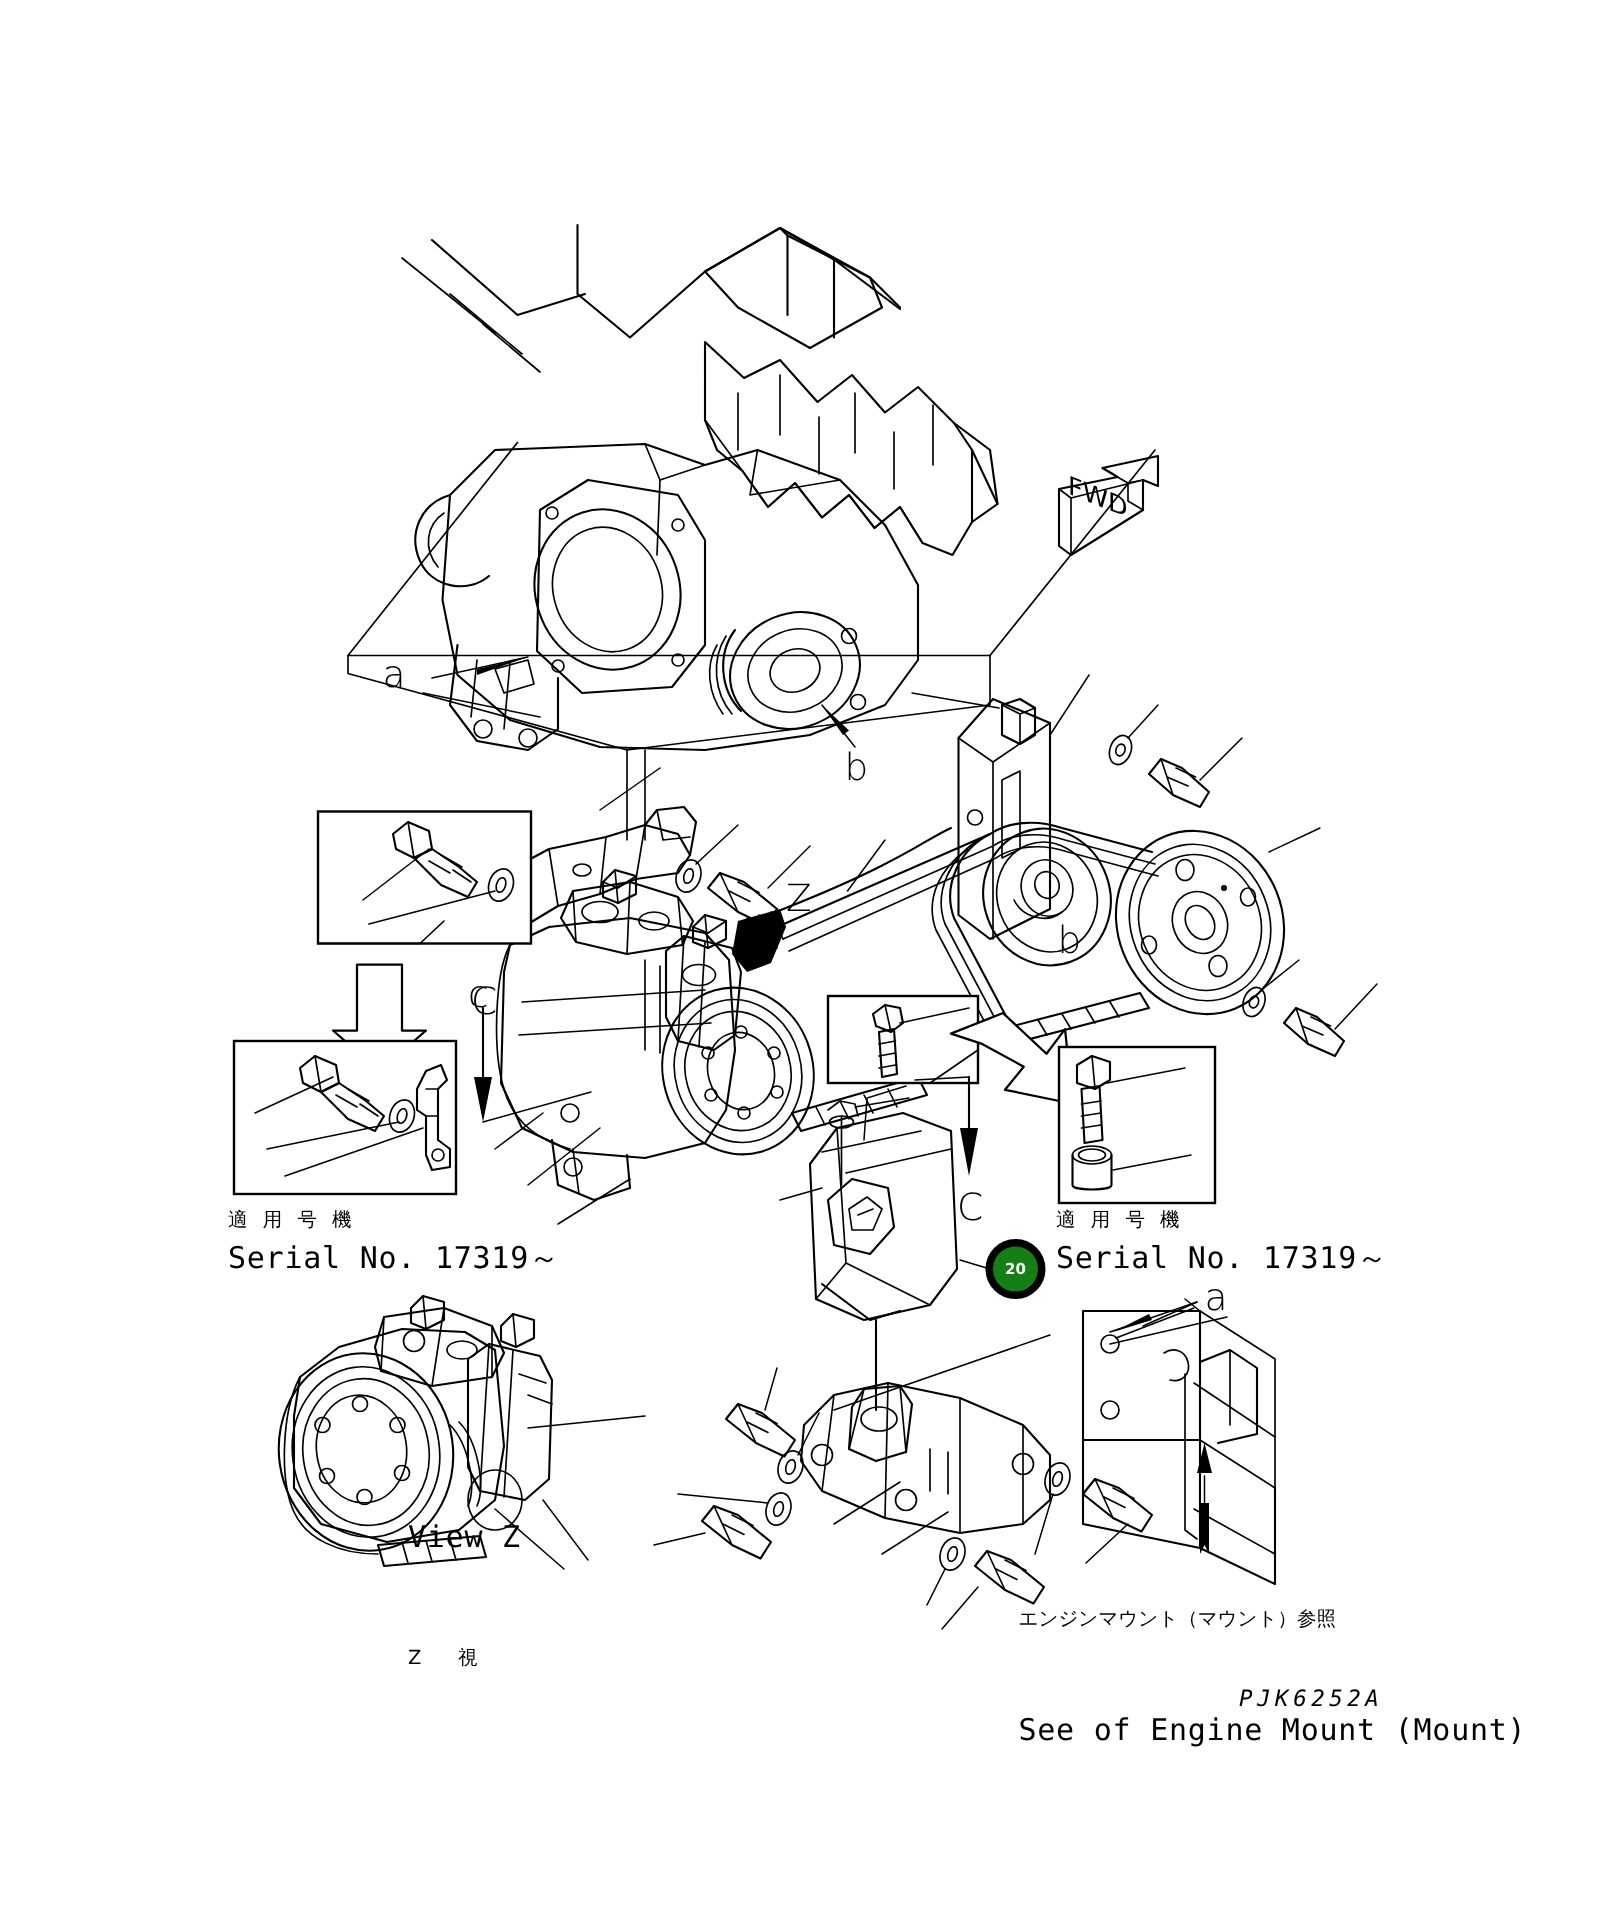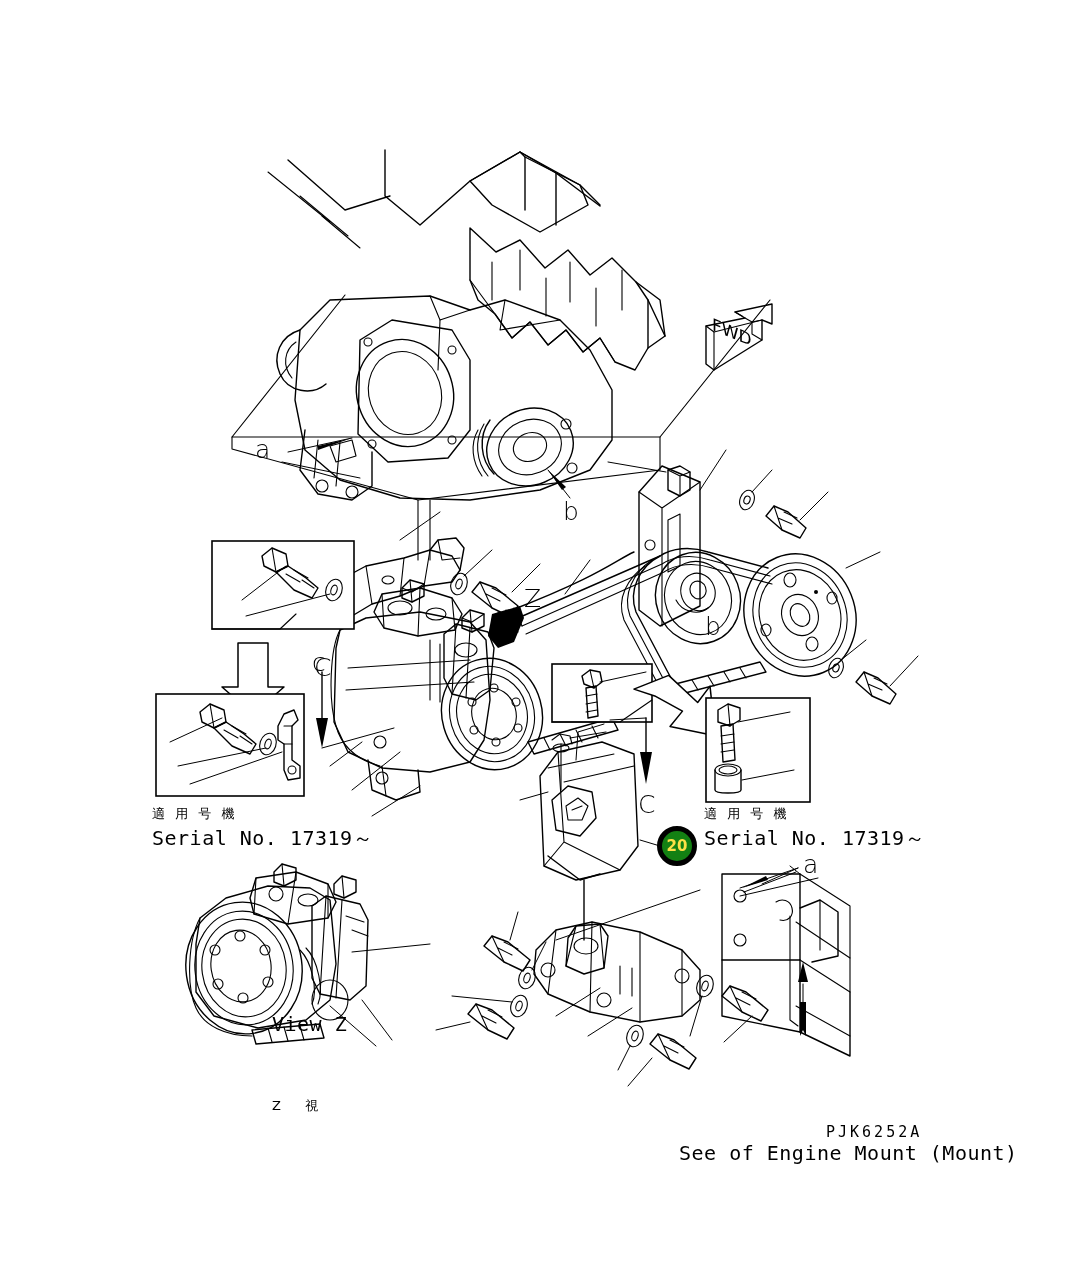--- a/index.html
+++ b/index.html
@@ -43,36 +43,37 @@
   }
   .en {
     font-family: "DejaVu Sans Mono", "Liberation Mono", monospace;
     font-size: 20px;
     letter-spacing: 0.5px;
   }
   .code {
     font-family: "DejaVu Sans Mono", "Liberation Mono", monospace;
     font-size: 15px;
     letter-spacing: 3px;
+    font-style: italic;
   }
   
   .marker {
     position: absolute;
     width: 40px;
     height: 40px;
     border-radius: 50%;
     background: #138013;
     border: 5px solid #000000;
     box-sizing: border-box;
     display: flex;
     align-items: center;
     justify-content: center;
-    color: #fde047;
+    color: #ffffff;
     font-family: "DejaVu Sans", "Liberation Sans", sans-serif;
-    font-size: 15px;
+    font-size: 10px;
     font-weight: bold;
   }
 </style>
 </head>
 <body>
 
 <div id="sheet">
 
   <svg id="artwork" viewBox="0 0 1065 1286" xmlns="http://www.w3.org/2000/svg">
     <defs>
@@ -538,19 +539,20 @@
 
   <div class="txt jp" style="left:152px; top:806px;">適 用 号 機</div>
   <div class="txt en" style="left:152px; top:827px;">Serial No. 17319～</div>
 
   <div class="txt jp" style="left:704px; top:806px;">適 用 号 機</div>
   <div class="txt en" style="left:704px; top:827px;">Serial No. 17319～</div>
 
   <div class="txt jp" style="left:272px; top:1054px;margin-top:44px;">Z   視</div>
   <div class="txt en" style="left:272px; top:1013px;">View Z</div>
 
+  <div class="txt jp" style="left:679px; top:1072px; letter-spacing:0px;">エンジンマウント（マウント）参照</div>
   <div class="txt en" style="left:679px; top:1094px;margin-top:48px;">See of Engine Mount (Mount)</div>
 
   <div class="txt code" style="left:826px; top:1124px;">PJK6252A</div>
 
   <div class="txt" style="left:712px; top:322px; font-family:'DejaVu Sans','Liberation Sans',sans-serif; font-size:17px; transform:skewY(22deg);">FWD</div>
 
 </div>
 
 </body></html>

